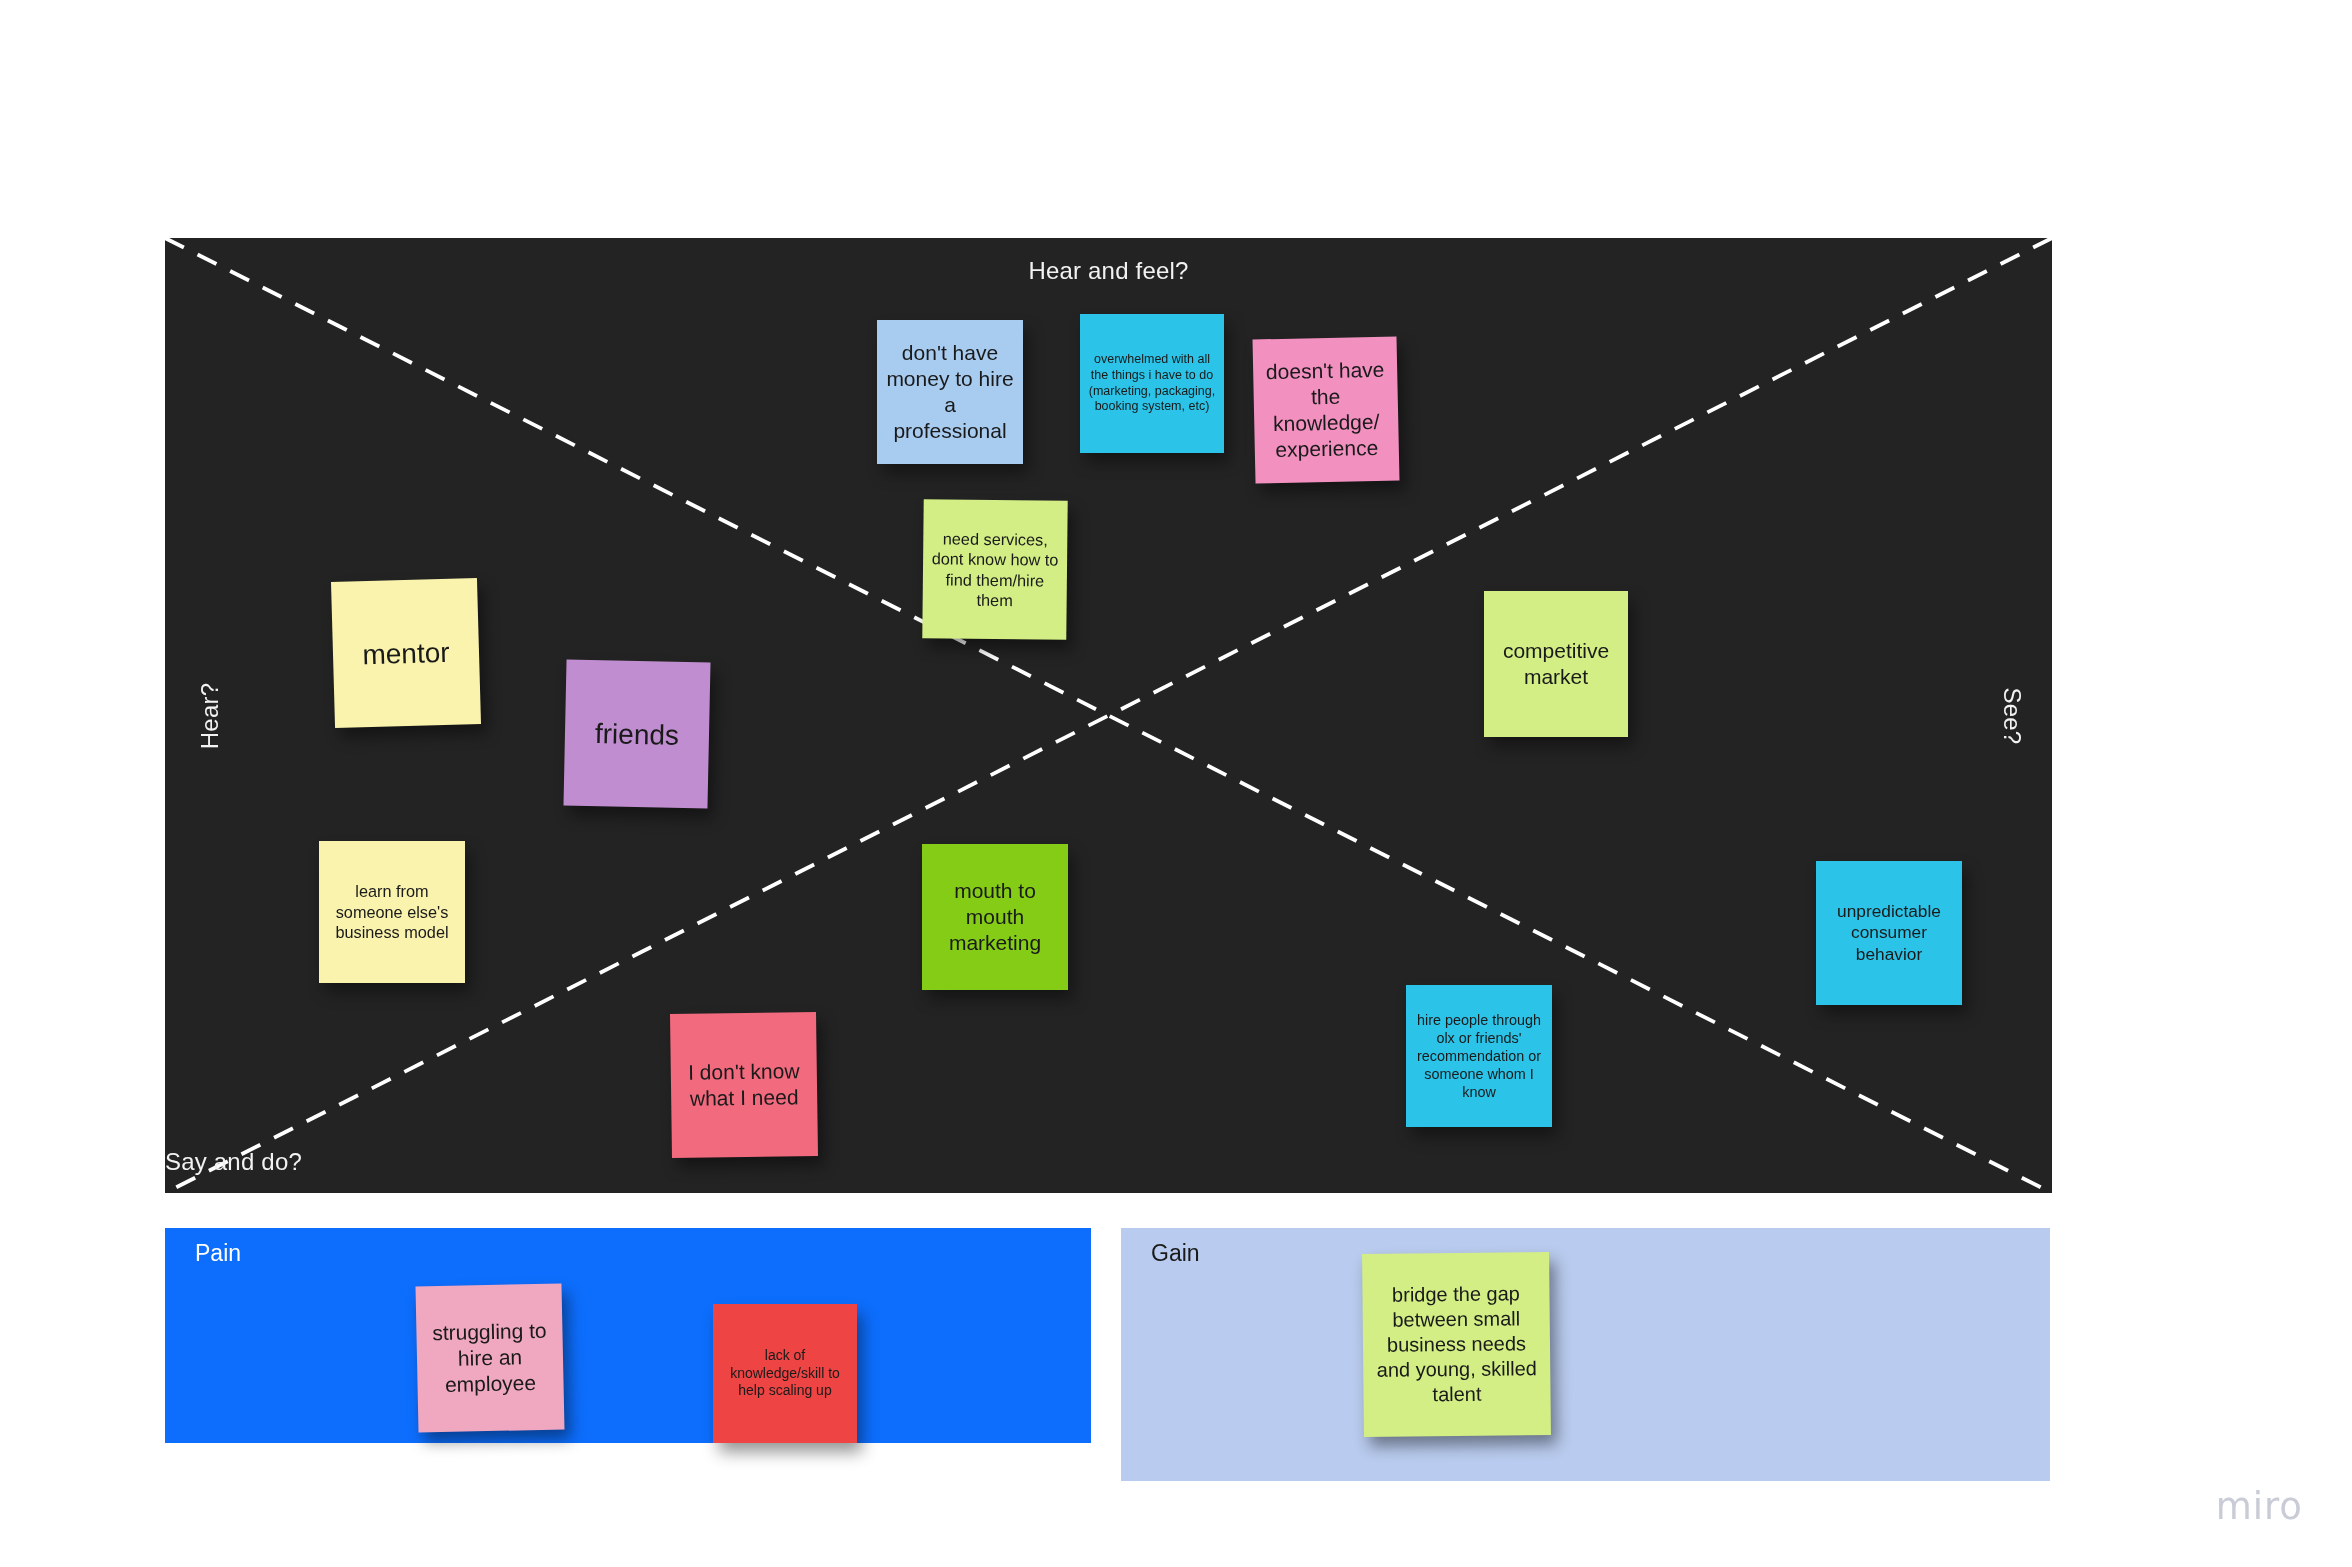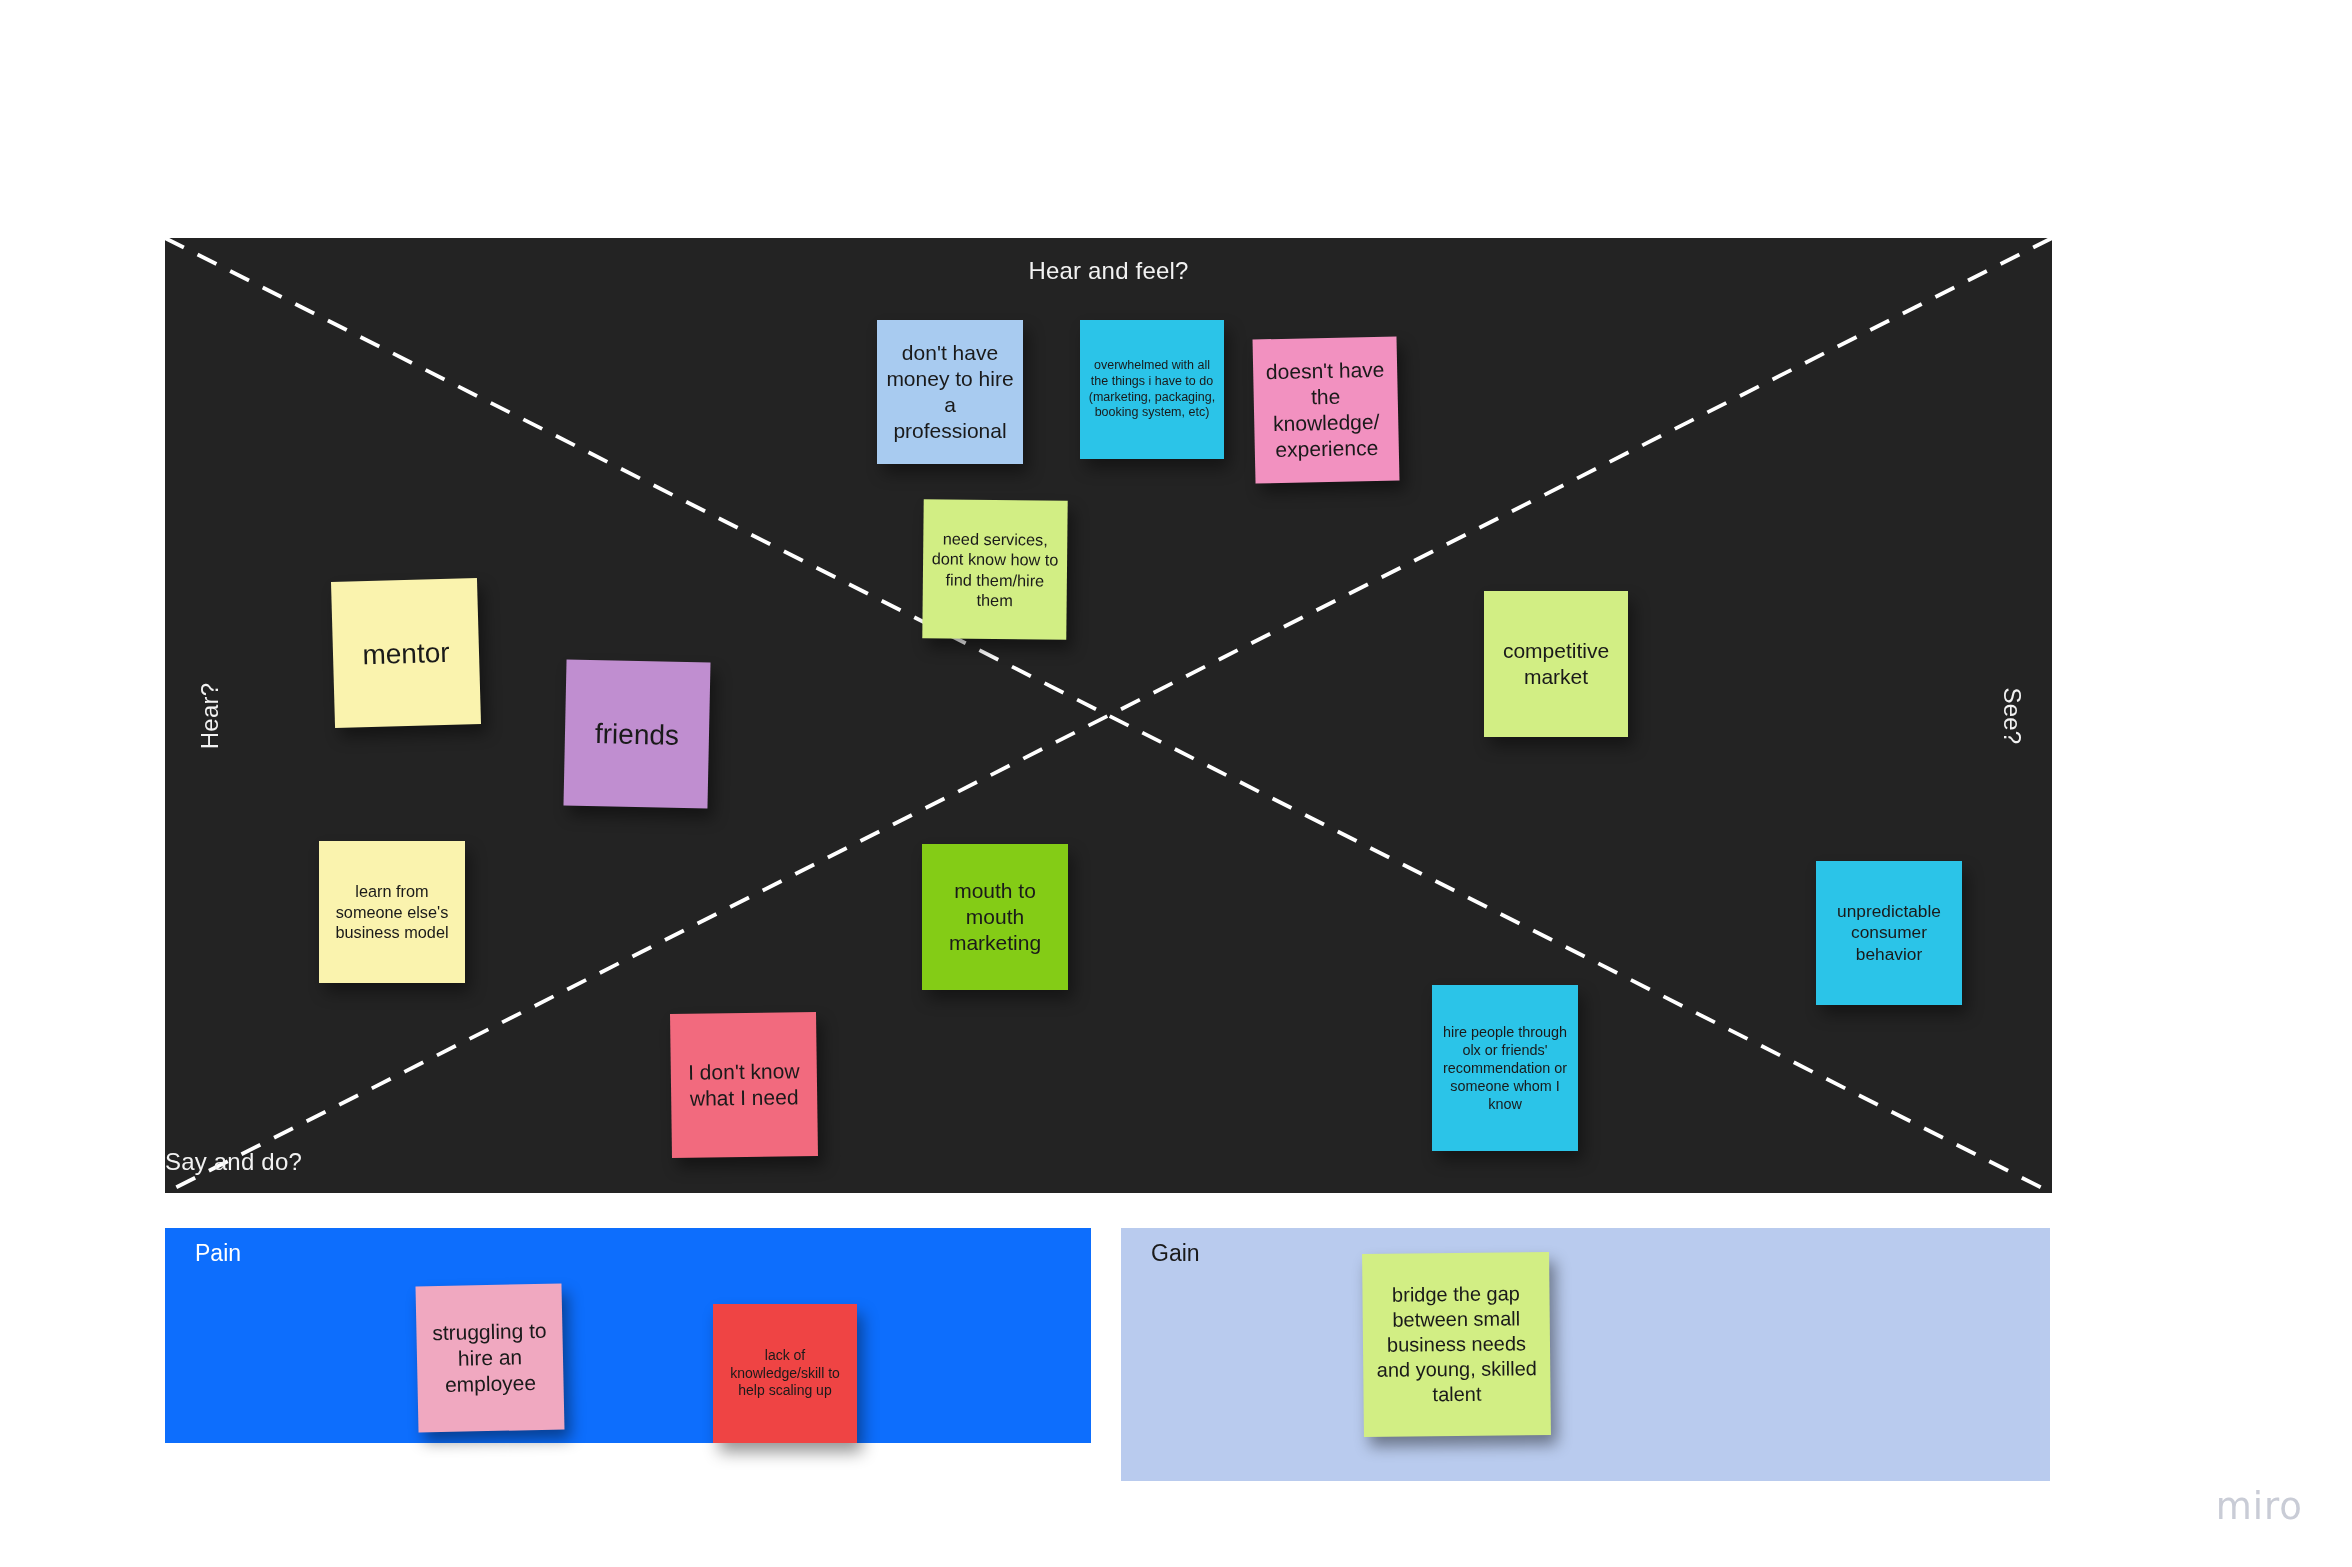--- a/index.html
+++ b/index.html
@@ -138,21 +138,21 @@
     <line x1="1964" y1="0" x2="0" y2="994" stroke="#ffffff" stroke-width="4" stroke-dasharray="22 16"></line>
   </svg>
 
   <div class="quad-label quad-top">Hear and feel?</div>
   <div class="quad-label quad-bottom">Say and do?</div>
   <div class="quad-label quad-left">Hear?</div>
   <div class="quad-label quad-right">See?</div>
 <div class="note" style="left: 712px; top: 82px; width: 146px; height: 144px; background: rgb(168, 203, 240); font-size: 21px;">
       <span>don't have money to hire a professional</span>
     </div>
-    <div class="note" style="left: 915px; top: 82px; width: 144px; height: 139px; background: rgb(43, 196, 232); font-size: 12.5px;">
+    <div class="note" style="left: 915px; top: 76px; width: 144px; height: 139px; background: rgb(43, 196, 232); font-size: 12.5px;">
       <span>overwhelmed with all the things i have to do (marketing, packaging, booking system, etc)</span>
     </div>
     <div class="note" style="left: 1089px; top: 100px; width: 144px; height: 144px; background: rgb(242, 145, 192); font-size: 21px; transform: rotate(-1.2deg);">
       <span>doesn't have the knowledge/ experience</span>
     </div>
     <div class="note" style="left: 758px; top: 262px; width: 144px; height: 139px; background: rgb(210, 238, 132); font-size: 16.3px; transform: rotate(0.6deg);">
       <span>need services, dont know how to find them/hire them</span>
     </div>
     <div class="note" style="left: 168px; top: 342px; width: 146px; height: 146px; background: rgb(250, 243, 174); font-size: 28px; transform: rotate(-1.6deg);">
       <span>mentor</span>
@@ -168,21 +168,21 @@
     </div>
     <div class="note" style="left: 757px; top: 606px; width: 146px; height: 146px; background: #84cc16; font-size: 21px;">
       <span>mouth to mouth marketing</span>
     </div>
     <div class="note" style="left: 1651px; top: 623px; width: 146px; height: 144px; background: rgb(43, 196, 232); font-size: 17.3px;">
       <span>unpredictable consumer behavior</span>
     </div>
     <div class="note" style="left: 506px; top: 775px; width: 146px; height: 144px; background: rgb(242, 106, 126); font-size: 21px; transform: rotate(-0.8deg);">
       <span>I don't know what I need</span>
     </div>
-    <div class="note" style="left: 1241px; top: 747px; width: 146px; height: 166px; background: rgb(43, 196, 232); font-size: 14.4px; margin-left: 26px;">
+    <div class="note" style="left: 1241px; top: 747px; width: 146px; height: 142px; background: rgb(43, 196, 232); font-size: 14.4px;">
       <span>hire people through olx or friends' recommendation or someone whom I know</span>
     </div>
   </div>
 
 <div id="pain-panel">
   <div class="panel-title">Pain</div>
 </div>
 
 <div id="gain-panel">
   <div class="panel-title">Gain</div>

